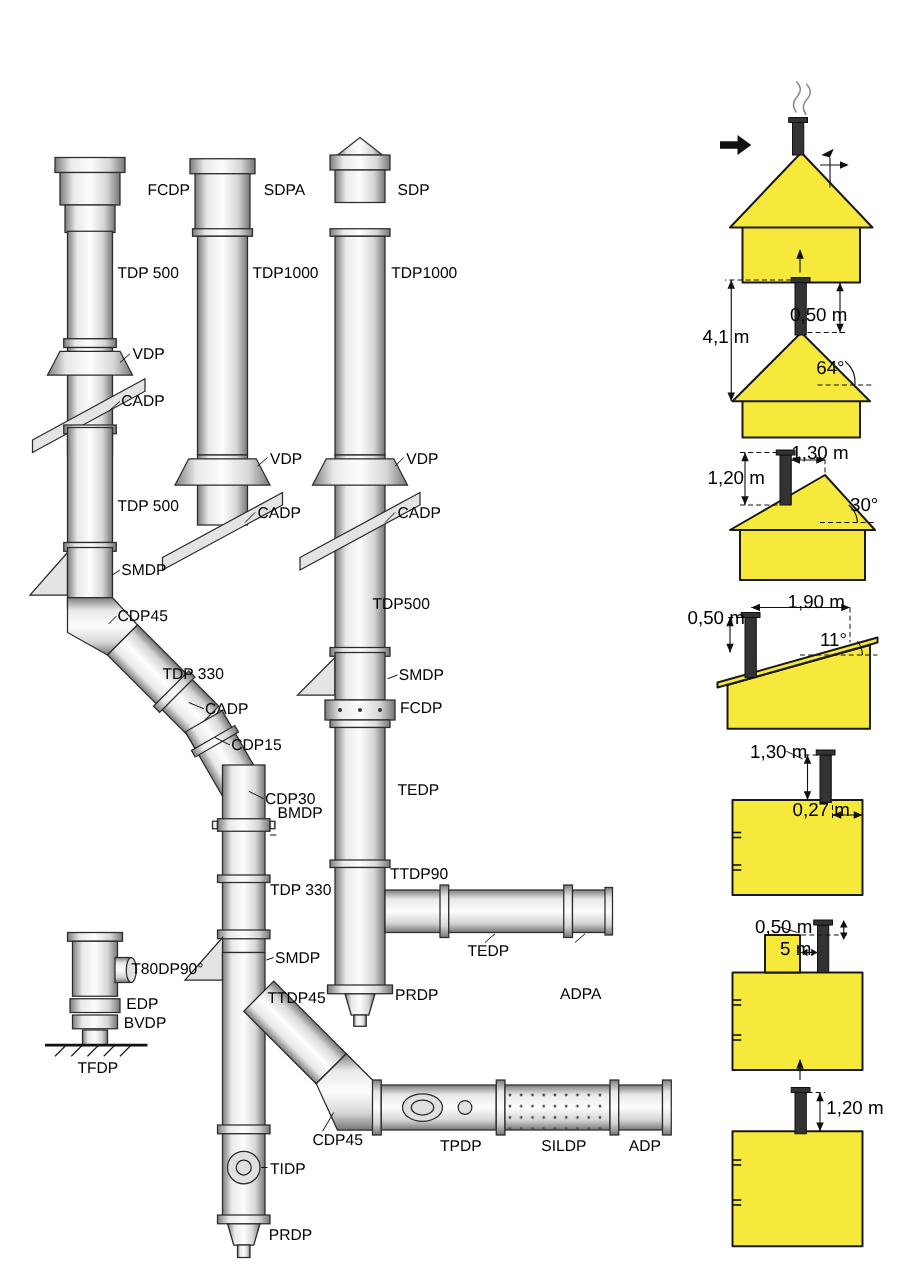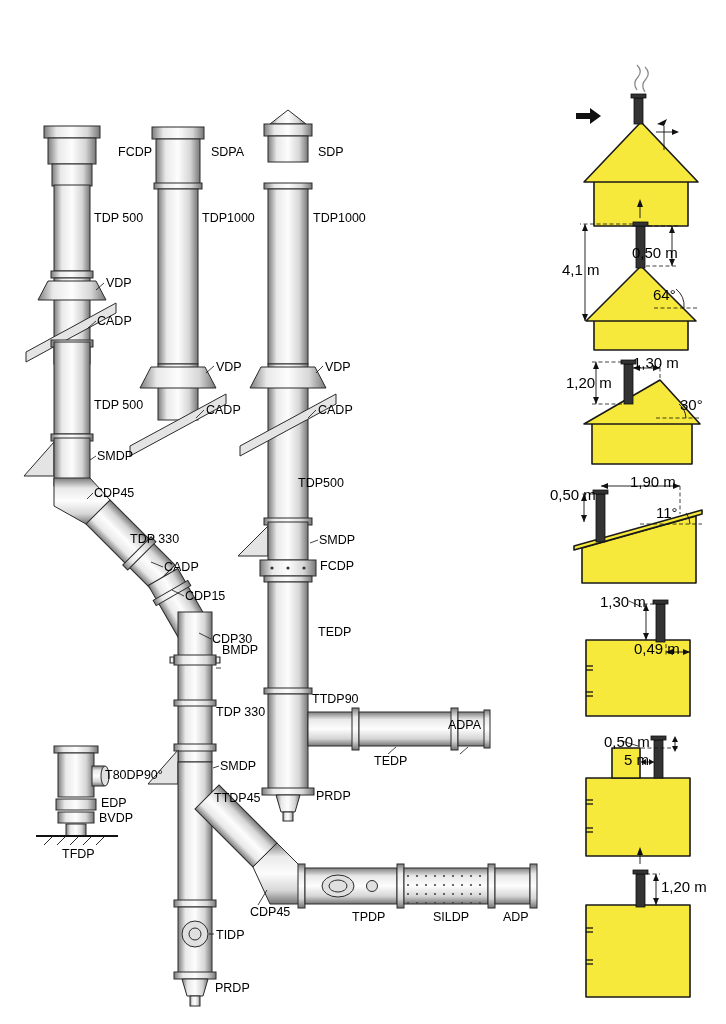--- a/index.html
+++ b/index.html
@@ -369,41 +369,41 @@
   <span class="lbl" style="left:318px;top:146px">SDP</span>
   <span class="lbl" style="left:313px;top:212px">TDP1000</span>
   <span class="lbl" style="left:325px;top:361px">VDP</span>
   <span class="lbl" style="left:318px;top:404px">CADP</span>
   <span class="lbl" style="left:298px;top:477px">TDP500</span>
   <span class="lbl" style="left:319px;top:534px">SMDP</span>
   <span class="lbl" style="left:320px;top:560px">FCDP</span>
   <span class="lbl" style="left:318px;top:626px">TEDP</span>
   <span class="lbl" style="left:312px;top:693px">TTDP90</span>
   <span class="lbl" style="left:374px;top:755px">TEDP</span>
-  <span class="lbl" style="left:448px;top:719px">ADPA</span>
+  <span class="lbl" style="left:448px;top:789px">ADPA</span>
   <span class="lbl" style="left:316px;top:790px">PRDP</span>
 
   <span class="lbl" style="left:250px;top:906px">CDP45</span>
   <span class="lbl" style="left:352px;top:911px">TPDP</span>
   <span class="lbl" style="left:433px;top:911px">SILDP</span>
   <span class="lbl" style="left:503px;top:911px">ADP</span>
 
   <span class="dim" style="left:632px;top:245px">0,50 m</span>
   <span class="dim" style="left:562px;top:262px">4,1 m</span>
   <span class="dim" style="left:653px;top:287px">64°</span>
 
   <span class="dim" style="left:633px;top:355px">1,30 m</span>
   <span class="dim" style="left:566px;top:375px">1,20 m</span>
   <span class="dim" style="left:680px;top:397px">30°</span>
 
   <span class="dim" style="left:630px;top:474px">1,90 m</span>
   <span class="dim" style="left:550px;top:487px">0,50 m</span>
   <span class="dim" style="left:656px;top:505px">11°</span>
 
   <span class="dim" style="left:600px;top:594px">1,30 m</span>
-  <span class="dim" style="left:634px;top:641px">0,49 m</span>
+  <span class="dim" style="left:634px;top:641px">0,27 m</span>
 
   <span class="dim" style="left:604px;top:734px">0,50 m</span>
   <span class="dim" style="left:624px;top:752px">5 m</span>
 
   <span class="dim" style="left:661px;top:879px">1,20 m</span>
 
 </div>
 
 </body></html>

